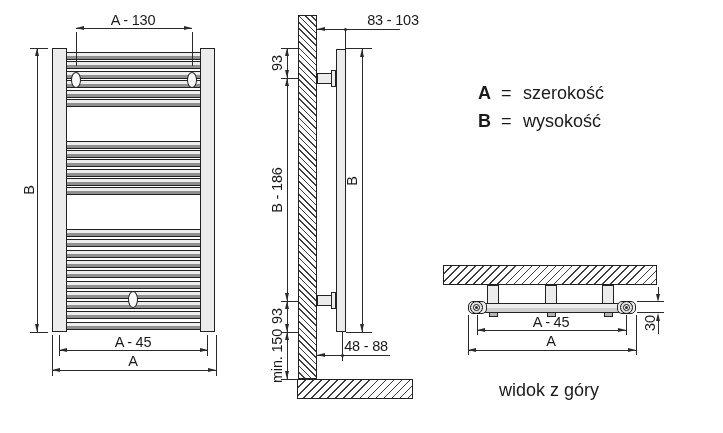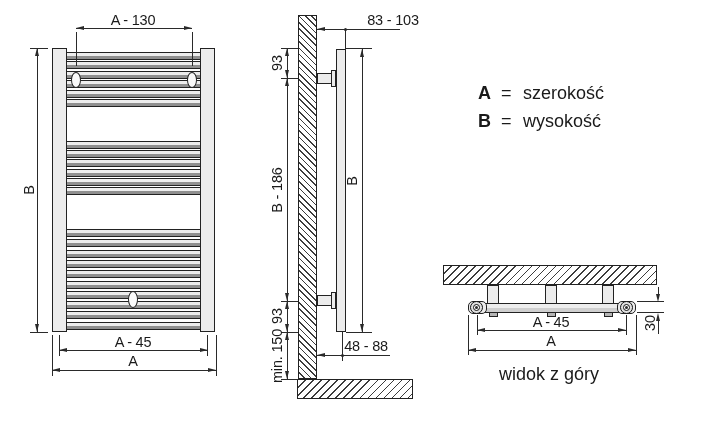--- a/index.html
+++ b/index.html
@@ -201,15 +201,15 @@
     <div class="dt" style="left:521px;top:334px;width:60px;">A</div>
 
     <div class="hl" style="left:637px;top:301px;width:27px;"></div>
     <div class="hl" style="left:637px;top:312px;width:27px;"></div>
     <div class="vl" style="left:658px;top:287px;height:7px;"></div>
     <div class="vl" style="left:658px;top:321px;height:13px;"></div>
     <div class="arw d" style="left:656px;top:294px;"></div>
     <div class="arw u" style="left:656px;top:313px;"></div>
     <div class="dt vt" style="left:640px;top:316px;width:20px;height:14px;">30</div>
 
-    <div class="caption" style="left:489px;top:364px;width:120px;">widok z góry</div>
+    <div class="caption" style="left:489px;top:380px;width:120px;">widok z góry</div>
   </section>
 </div>
 
 </body></html>

